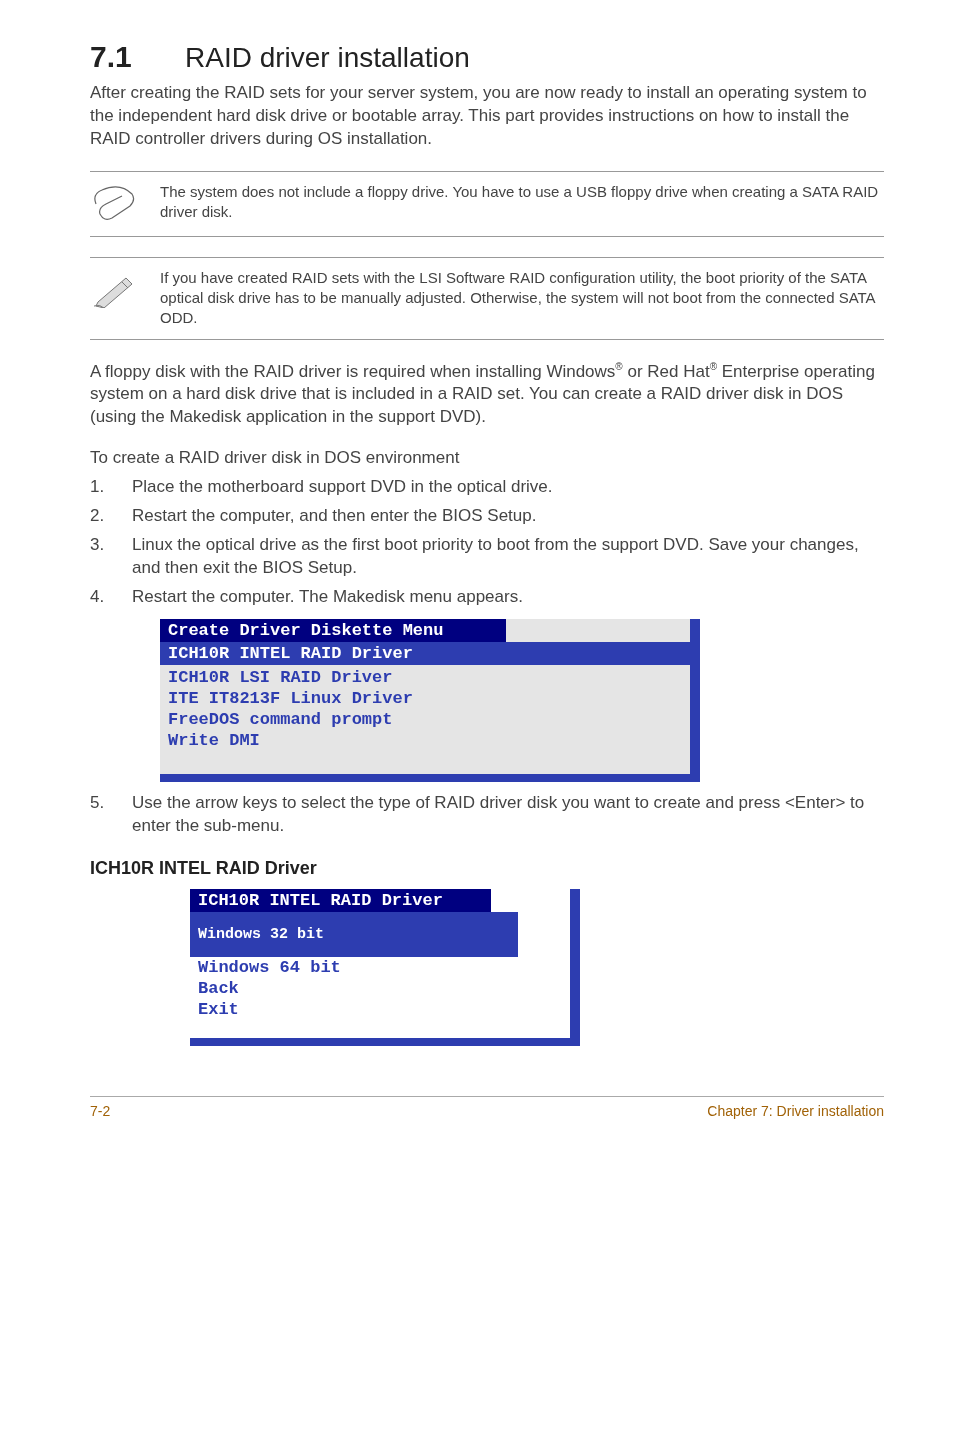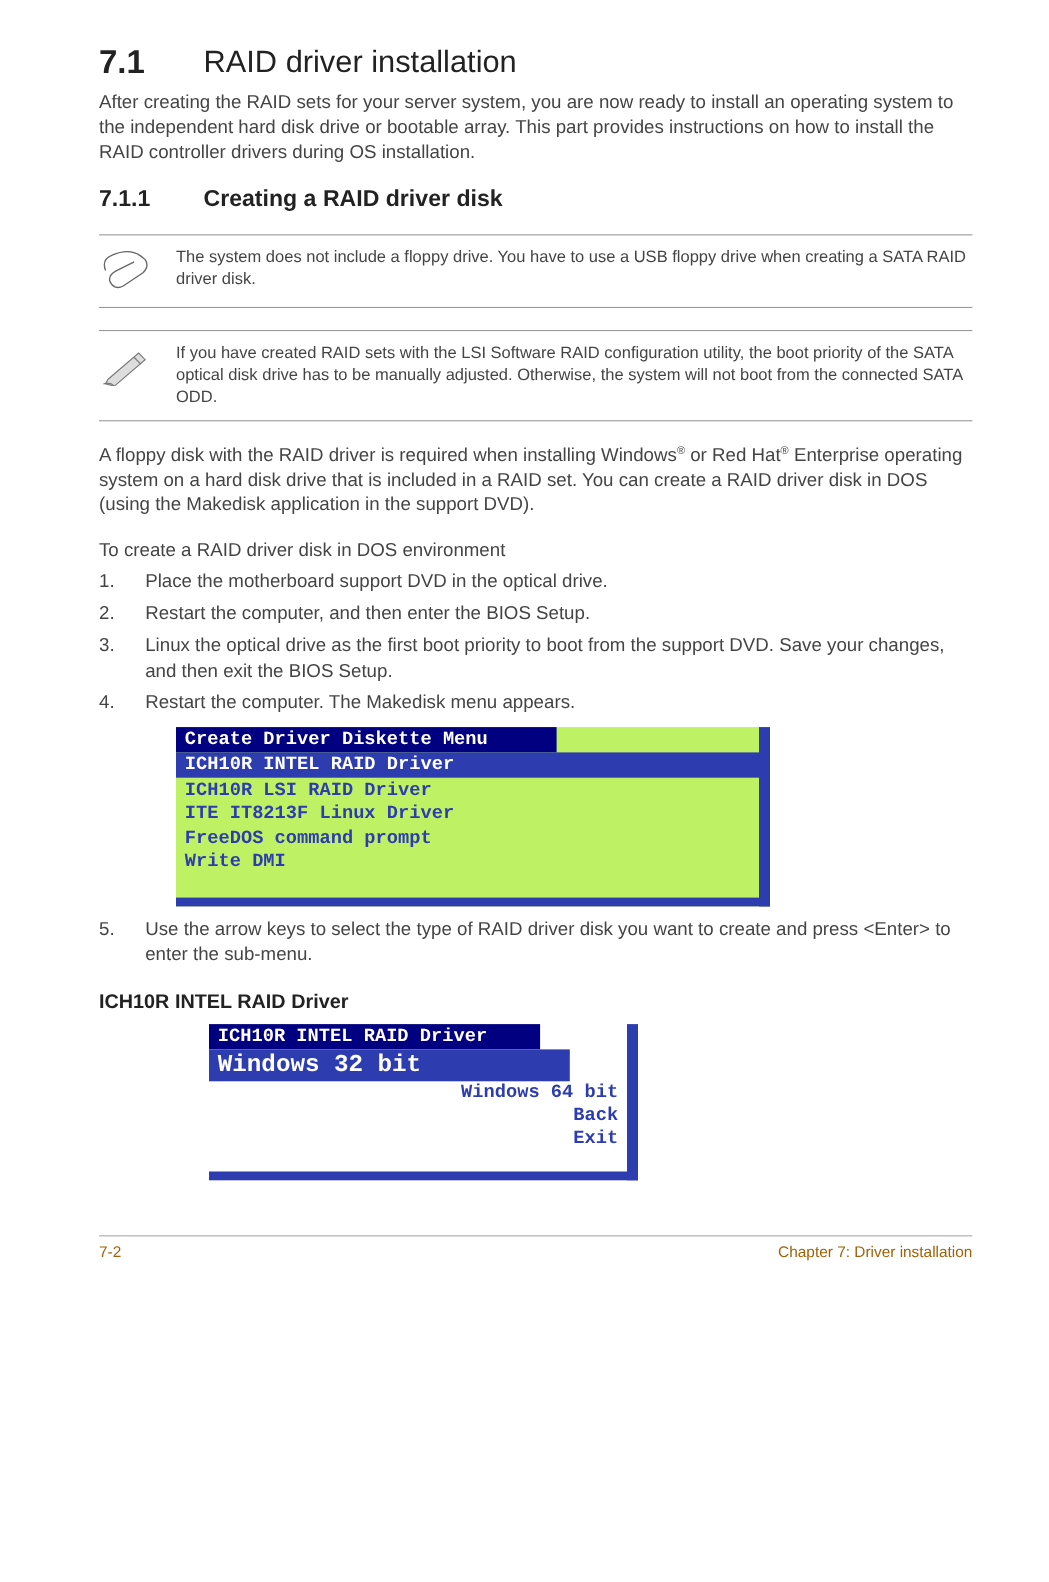--- a/index.html
+++ b/index.html
@@ -8,21 +8,21 @@
     padding: 0;
     background: #fff;
     color: #333;
     width: 954px;
   }
   .page {
     padding: 40px 70px 25px 90px;
   }
   .h1-row {
     display: flex;
-    align-items: flex-start;
+    align-items: flex-end;
     margin-bottom: 8px;
   }
   .h1-num {
     font-size: 30px;
     font-weight: bold;
     color: #222;
     width: 95px;
   }
   .h1-title {
     font-size: 28px;
@@ -103,21 +103,21 @@
     flex-shrink: 0;
   }
   ol.steps .txt {
     flex: 1;
   }
   .menu-wrap {
     margin: 10px 0 10px 70px;
   }
   .menu-box {
     width: 540px;
-    background: #bef264;
+    background: #e5e5e5;
     border-right: 10px solid #2d3db0;
     border-bottom: 8px solid #2d3db0;
     box-sizing: border-box;
     padding-bottom: 22px;
   }
   .menu-header {
     background: #000080;
     color: #fff;
     font-family: "Courier New", monospace;
     font-weight: bold;
@@ -166,32 +166,31 @@
     font-weight: bold;
     font-size: 17px;
     padding: 2px 8px;
     width: 285px;
   }
   .submenu-sel {
     background: #2d3db0;
     color: #fff;
     font-family: "Courier New", monospace;
     font-weight: bold;
-    font-size: 22px;
-    padding: 2px 8px;
+    font-size: 15px;
+    padding: 14px 8px;
     width: 312px;
   }
   .submenu-item {
     color: #2d3db0;
     font-family: "Courier New", monospace;
     font-weight: bold;
     font-size: 17px;
     padding: 0 8px;
     line-height: 1.25;
-    text-align: right;
   }
   .footer {
     border-top: 1px solid #aaa;
     margin-top: 50px;
     padding-top: 6px;
     display: flex;
     justify-content: space-between;
     font-size: 14px;
     color: #a16207;
   }
@@ -201,24 +200,20 @@
 
 <div class="page">
 
   <div class="h1-row">
     <div class="h1-num">7.1</div>
     <div class="h1-title">RAID driver installation</div>
   </div>
 
   <p class="body-para">After creating the RAID sets for your server system, you are now ready to install an operating system to the independent hard disk drive or bootable array. This part provides instructions on how to install the RAID controller drivers during OS installation.</p>
 
-  <div class="h2-row">
-    <div class="h2-num">7.1.1</div>
-    <div class="h2-title">Creating a RAID driver disk</div>
-  </div>
 
   <div class="note-block">
     <div class="note-icon">
       <svg viewBox="0 0 48 38">
         <path d="M6 20 Q 2 10 12 6 Q 30 -2 42 10 Q 46 16 40 22 L 22 34 Q 14 38 10 30 Q 8 24 16 20 L 32 12" fill="none" stroke="#666" stroke-width="1.2"></path>
       </svg>
     </div>
     <div class="note-text">The system does not include a floppy drive. You have to use a USB floppy drive when creating a SATA RAID driver disk.</div>
   </div>
 

